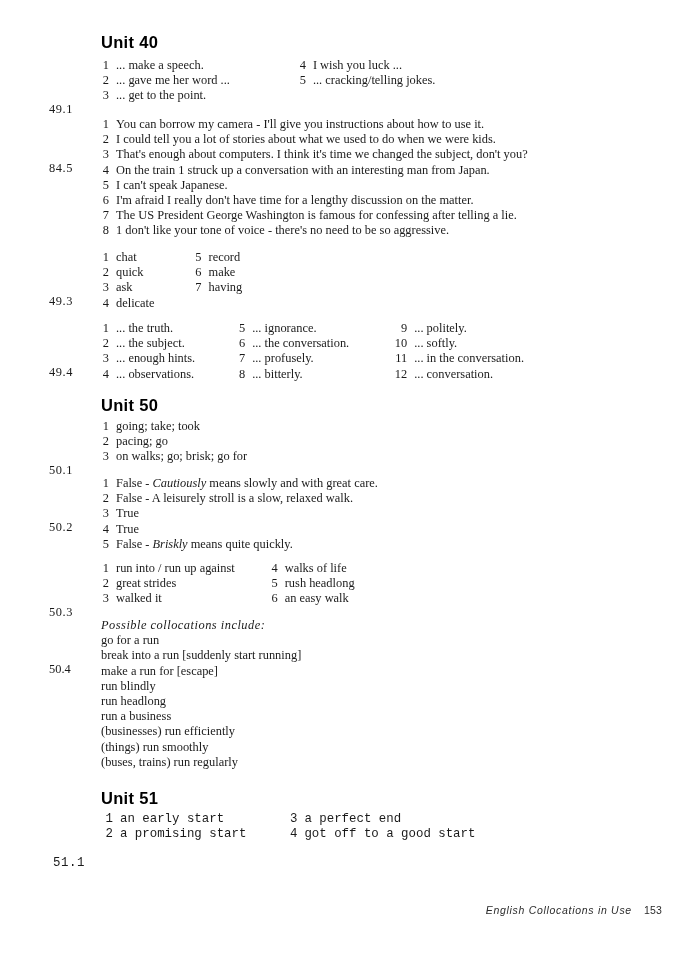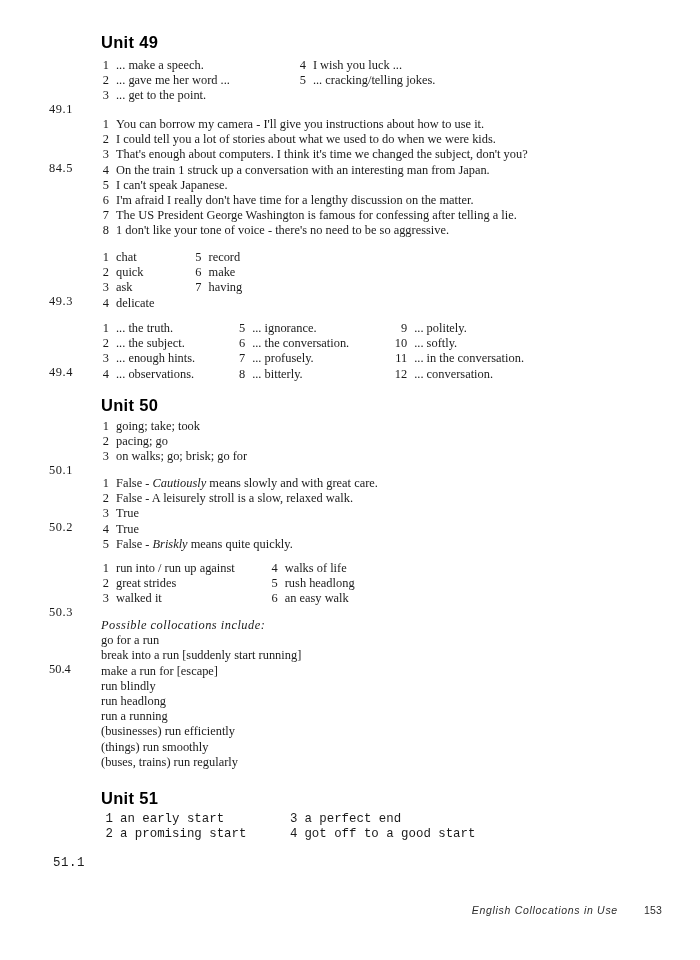--- a/index.html
+++ b/index.html
@@ -117,32 +117,32 @@
     font-family: "Liberation Sans", "DejaVu Sans", sans-serif;
     font-size: 10.5px;
     color: #2b2b2b;
     white-space: nowrap;
   }
   .footer .book {
     font-style: italic;
     letter-spacing: 0.7px;
   }
   .footer .pageno {
-    margin-left: 26px;
+    margin-left: 12px;
     font-style: normal;
     letter-spacing: 0.2px;
   }
 </style>
 </head>
 <body>
 
 <div class="page">
 
   <div class="unit-block unit-49">
-    <div class="unit-heading">Unit 49</div>
+    <div class="unit-heading">Unit 40</div>
   </div>
 
   <div class="ex" id="ex-49-1">
     <div class="ex-label">49.1</div>
     <div class="ex-body">
       <div class="col">
         <div class="row">
           <span class="num w1">1</span>
           <span class="txt">... make a speech.</span>
         </div>
@@ -400,21 +400,21 @@
   <div class="ex" id="ex-50-4">
     <div class="ex-label tight">50.4</div>
     <div class="ex-body">
       <div class="col">
         <div class="italic-head">Possible   collocations   include:</div>
         <div class="plain-row">go for a run</div>
         <div class="plain-row">break into a run [suddenly start running]</div>
         <div class="plain-row">make a run for [escape]</div>
         <div class="plain-row">run blindly</div>
         <div class="plain-row">run headlong</div>
-        <div class="plain-row">run a running</div>
+        <div class="plain-row">run a business</div>
         <div class="plain-row">(businesses) run efficiently</div>
         <div class="plain-row">(things) run smoothly</div>
         <div class="plain-row">(buses, trains) run regularly</div>
       </div>
     </div>
   </div>
 
   <div class="unit-block unit-51">
     <div class="unit-heading">Unit 51</div>
   </div>

